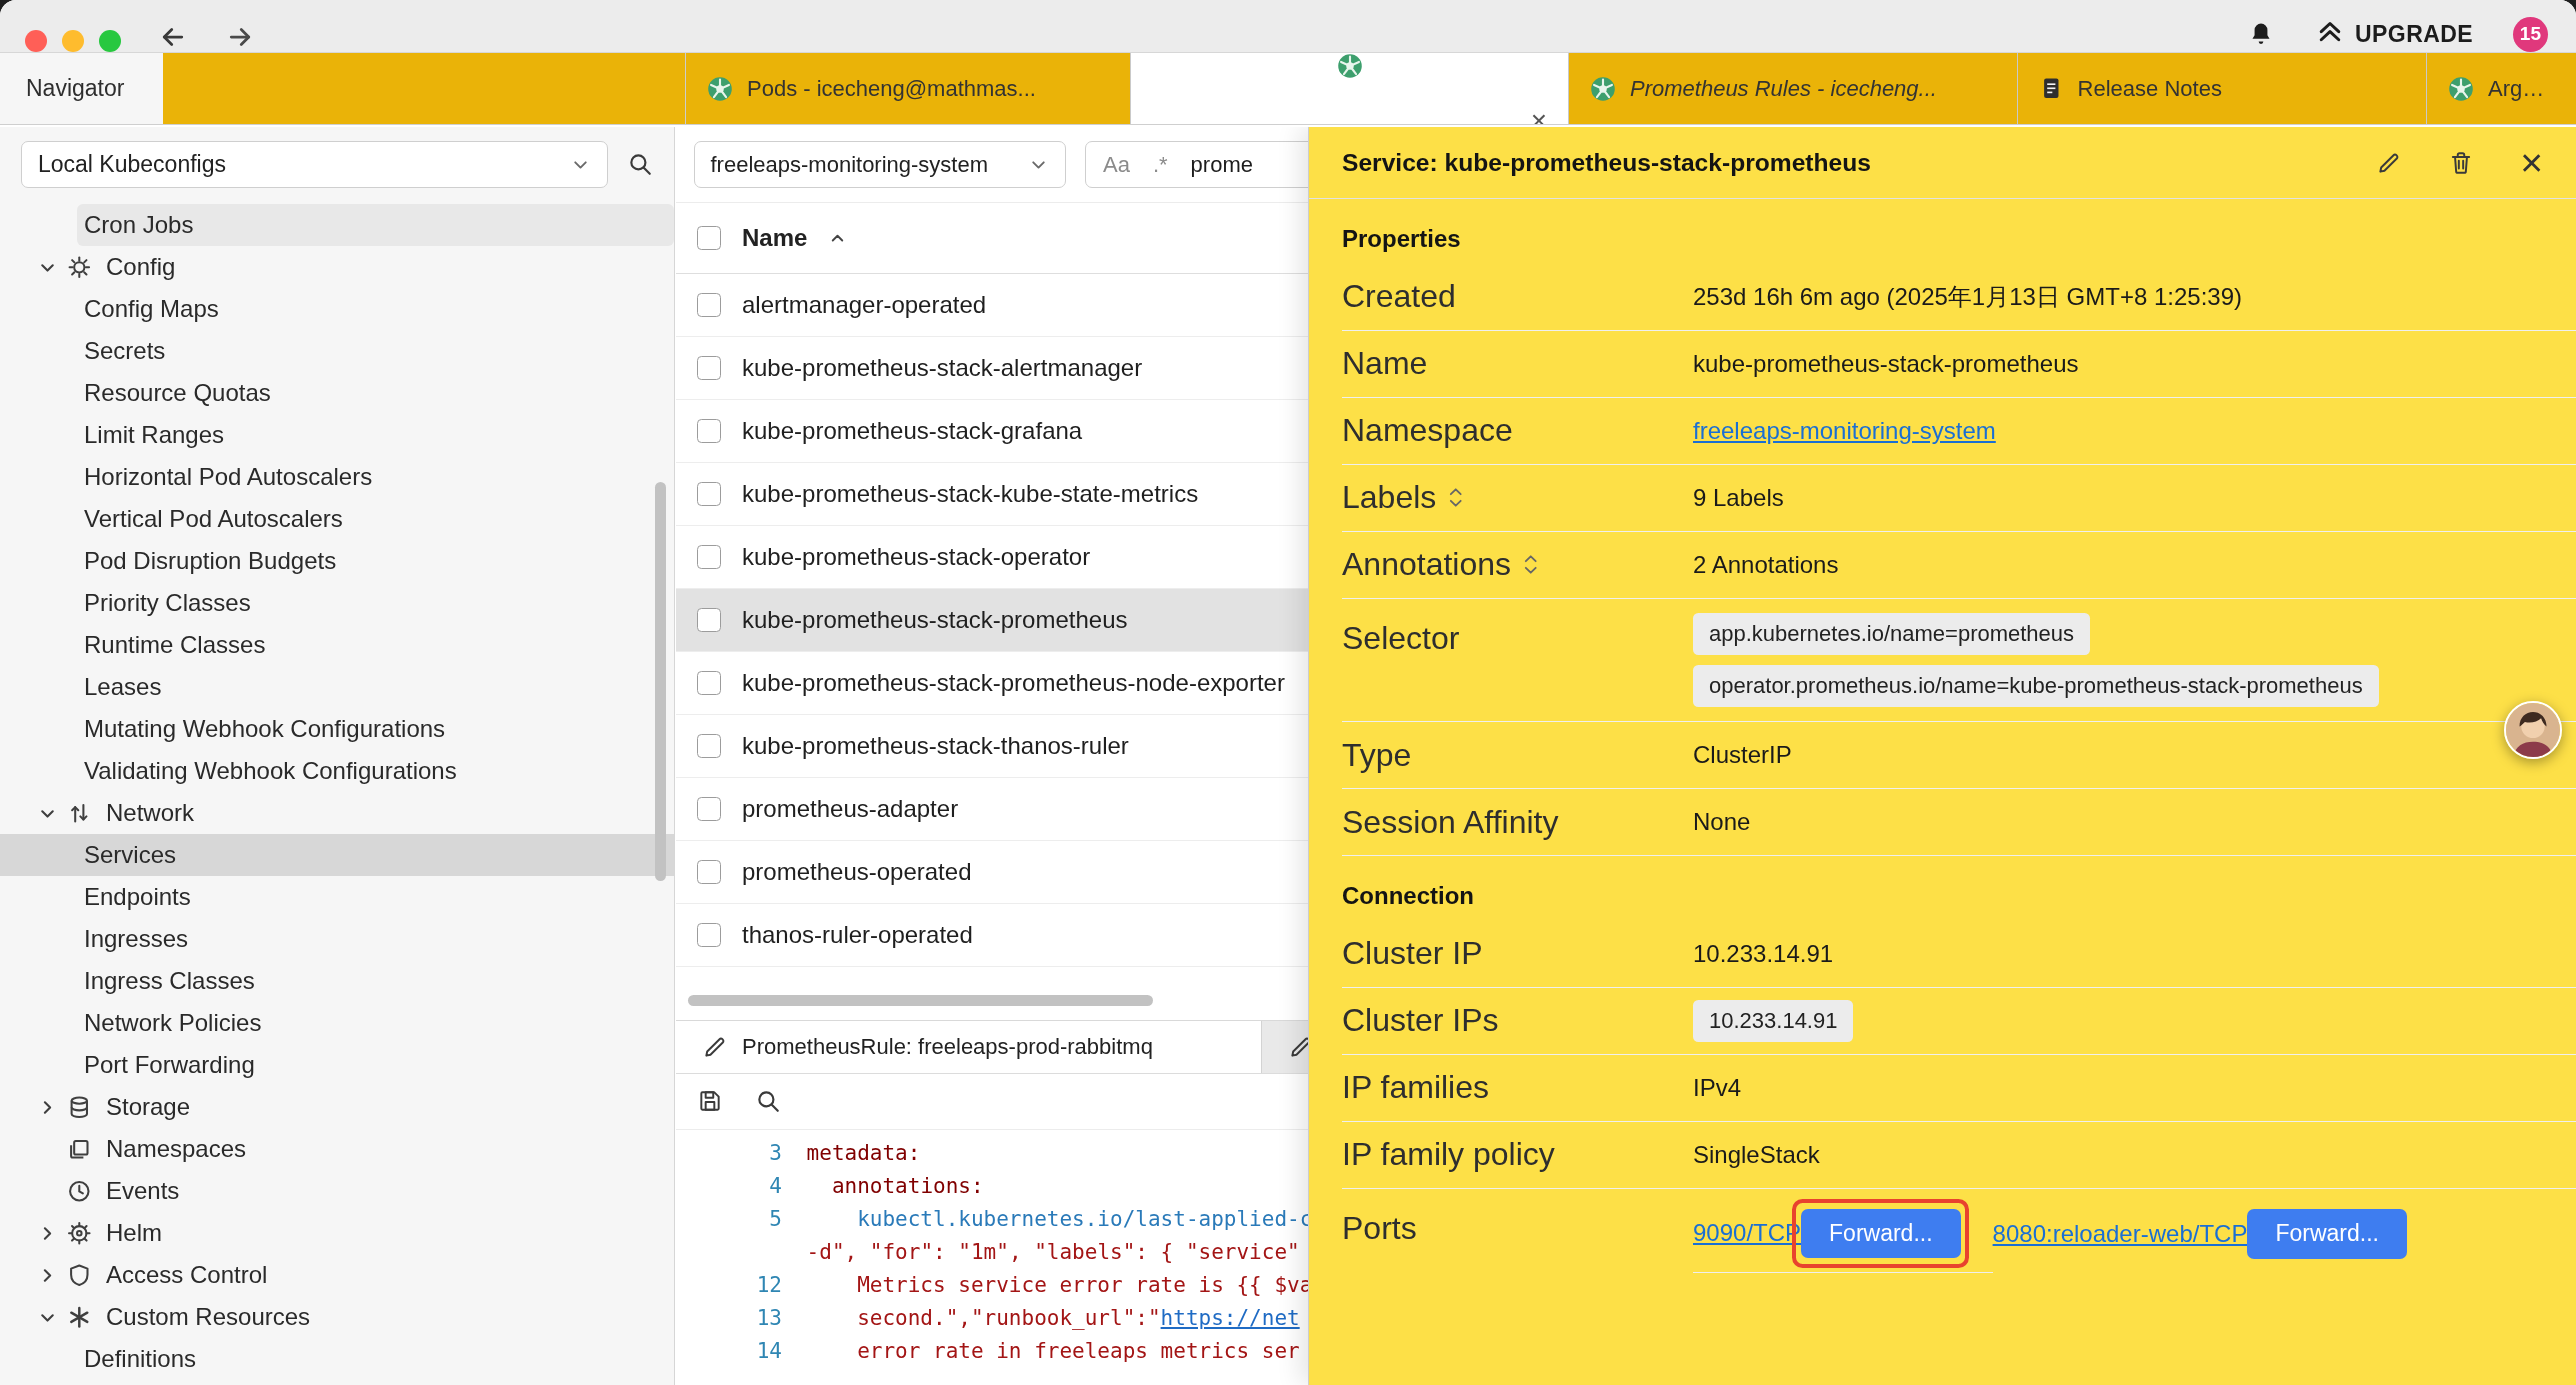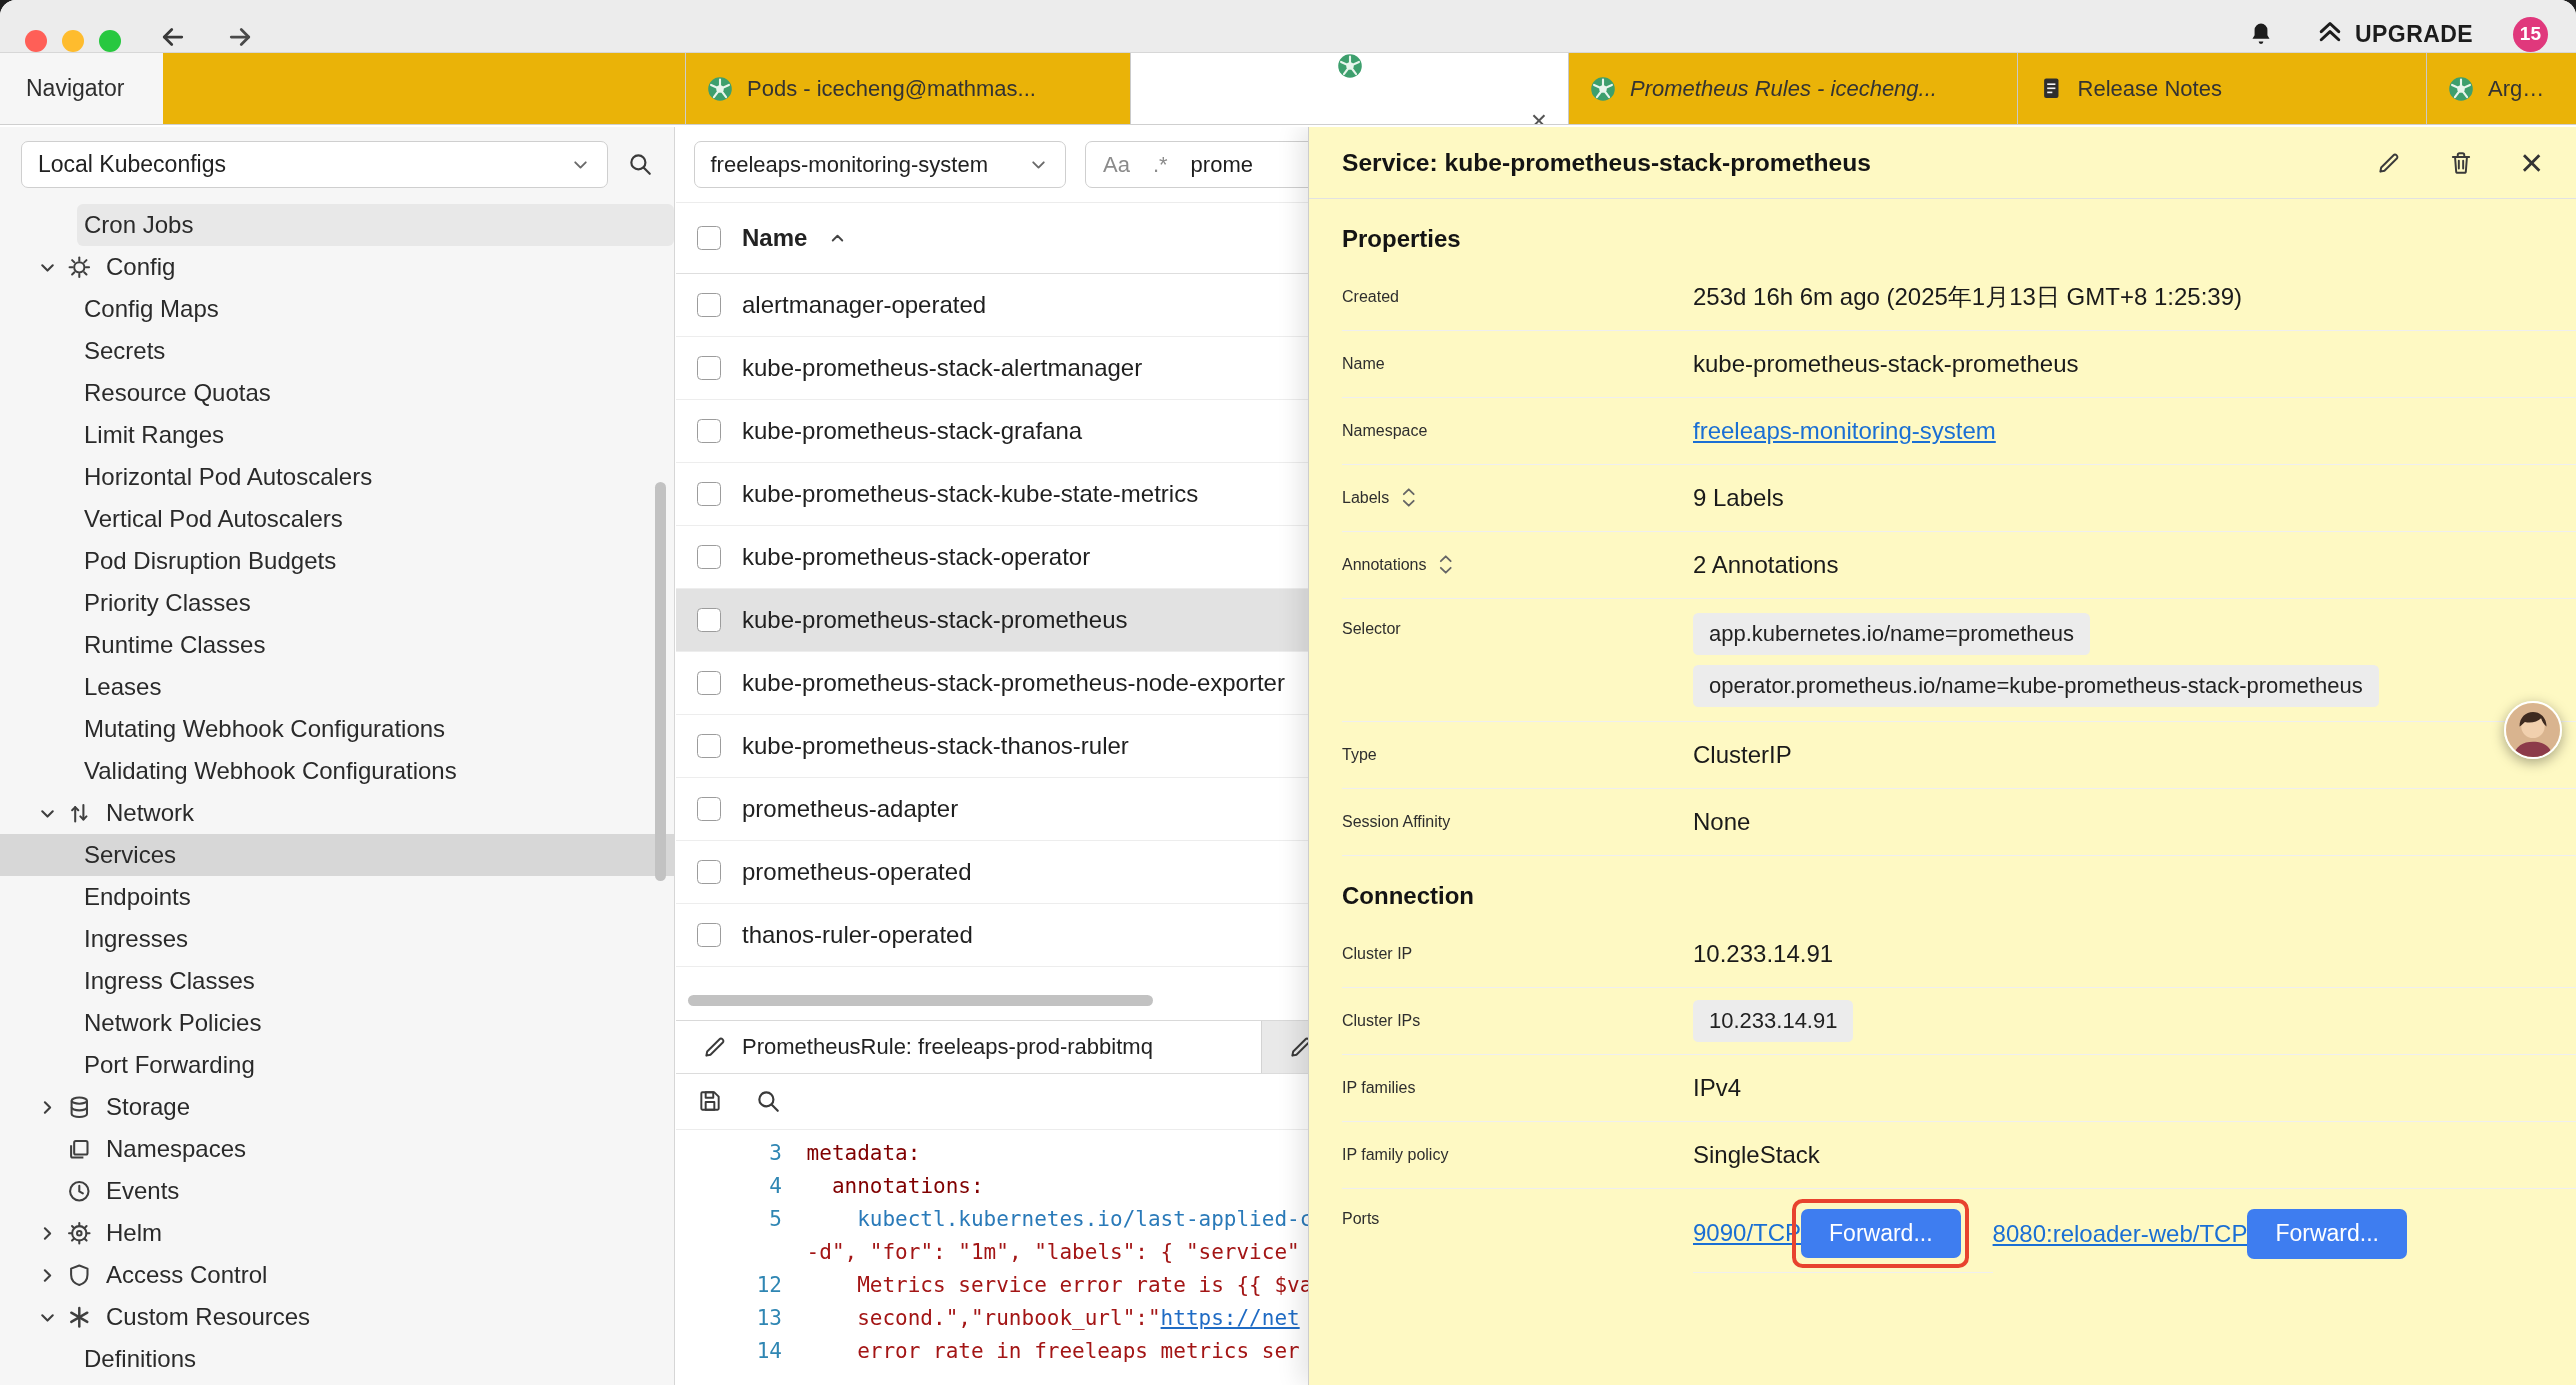--- a/index.html
+++ b/index.html
@@ -95,33 +95,33 @@
           font-size:21px; overflow:hidden; }
   .cline { display:flex; height:33px; line-height:33px; }
   .lnum { width:58px; flex:none; text-align:right; color:#2f86b3; }
   .ltext { margin-left:24.6px; white-space:pre; }
   .tok-key{color:#800000}
   .tok-string{color:#a31515}
   .tok-link{color:#2a7ab9}
   .tok-url{color:#1f6bc4;text-decoration:underline}
 
   
-  .drawer { position:absolute; left:1308px; top:0; right:0; bottom:0; background:#fef9c3;
+  .drawer { position:absolute; left:1308px; top:0; right:0; bottom:0; background:#fde047;
             border-left:0.9px solid #cdcdcd; box-shadow:-8.8px 0 23px rgba(0,0,0,.10);
             display:flex; flex-direction:column; z-index:5; }
   .drawer-header { height:72px; flex:none; display:flex; align-items:center; padding:0 33px;
                    border-bottom:0.9px solid #e2e2e2; }
   .drawer-title { font-size:24.6px; font-weight:700; color:#141414; }
   .d-actions { margin-left:auto; display:flex; align-items:center; gap:46px; }
   .dact { display:flex; cursor:pointer; }
   .xclose { font-size:39px; color:#333; line-height:1; }
   .drawer-body { flex:1; overflow:hidden; padding-left:33px; }
   .section-h { font-size:24px; font-weight:700; color:#141414; margin:26px 0 10.5px; }
   .drow { min-height:67px; display:flex; align-items:center; border-bottom:0.9px solid #efefef; padding-right:33px; }
-  .dlabel { width:351px; flex:none; font-size:16px; color:#2e2e2e; display:flex; align-items:center; gap:10.5px; }
+  .dlabel { width:351px; flex:none; font-size:32px; color:#2e2e2e; display:flex; align-items:center; gap:10.5px; }
   .dvalue { font-size:24px; color:#1a1a1a; }
   .link { color:#1a6fd4; text-decoration:underline; font-size:24px; cursor:pointer; }
   .chip { background:#ececec; border-radius:5.3px; padding:8px 16px; font-size:22px; color:#222;
           display:inline-block; white-space:nowrap; }
   .drow.selector { align-items:flex-start; padding-top:14px; padding-bottom:14px; }
   .drow.selector .dlabel { padding-top:7px; }
   .chips { display:flex; flex-direction:column; gap:10.5px; align-items:flex-start; }
   .drow.ports { align-items:stretch; border-bottom:none; }
   .drow.ports .dlabel { padding-top:21px; align-items:flex-start; }
   .ports-col { flex:1; display:flex; flex-direction:row;margin-top:6px; }

